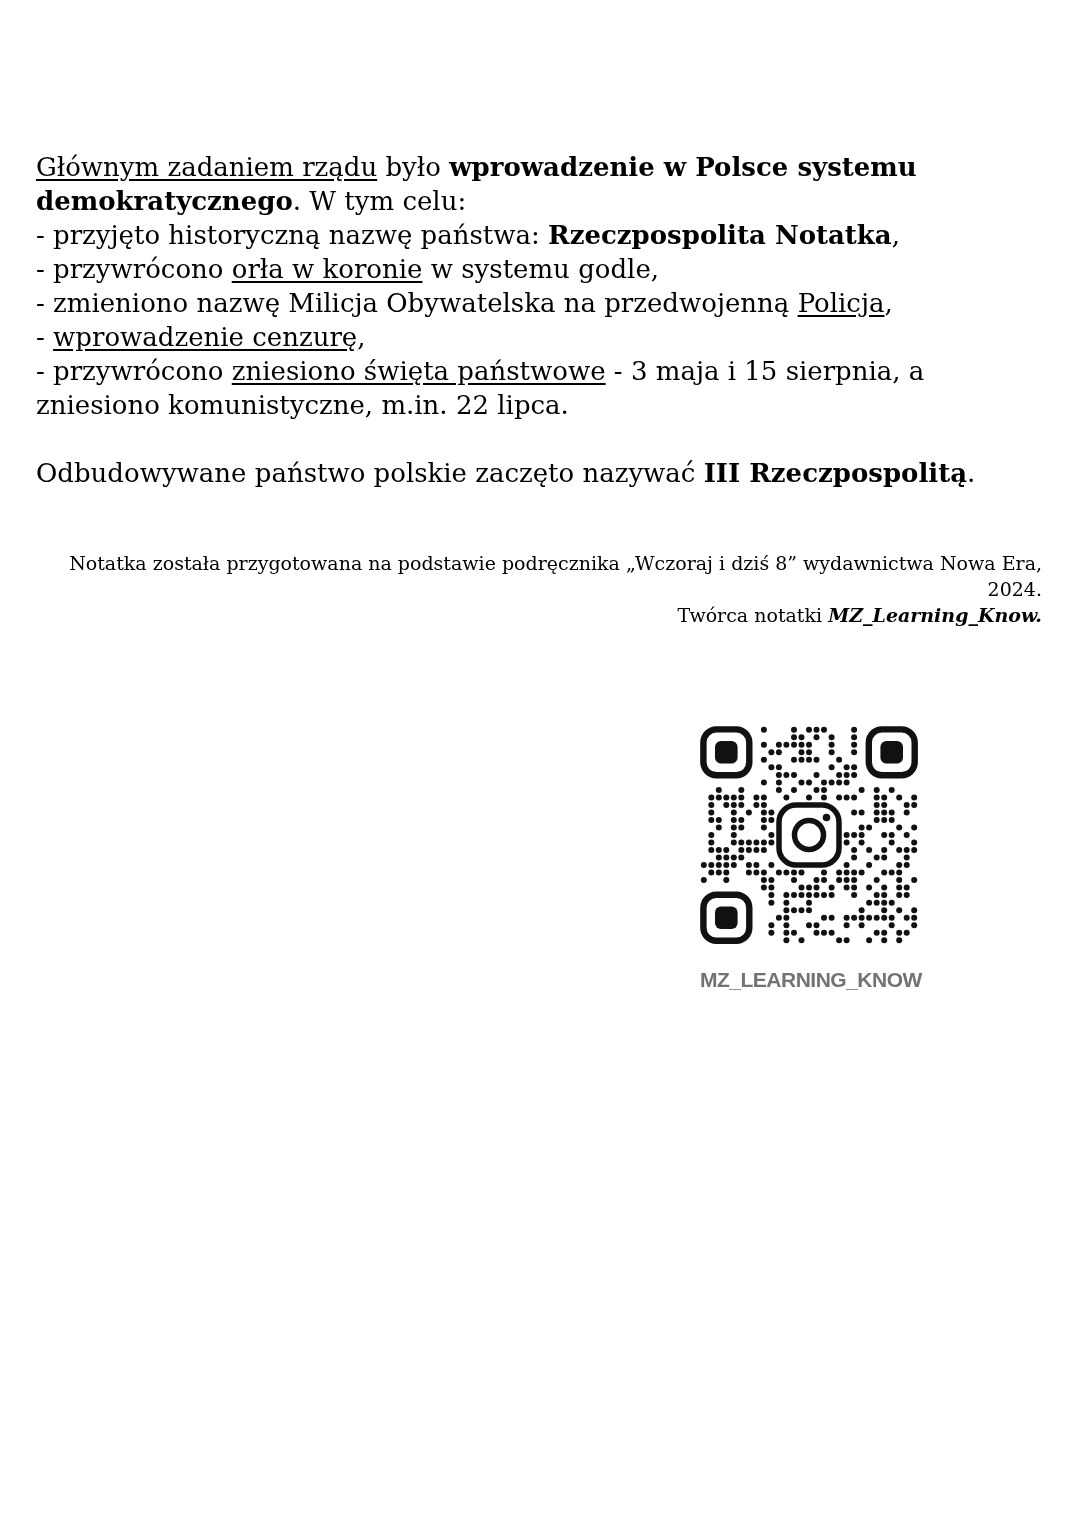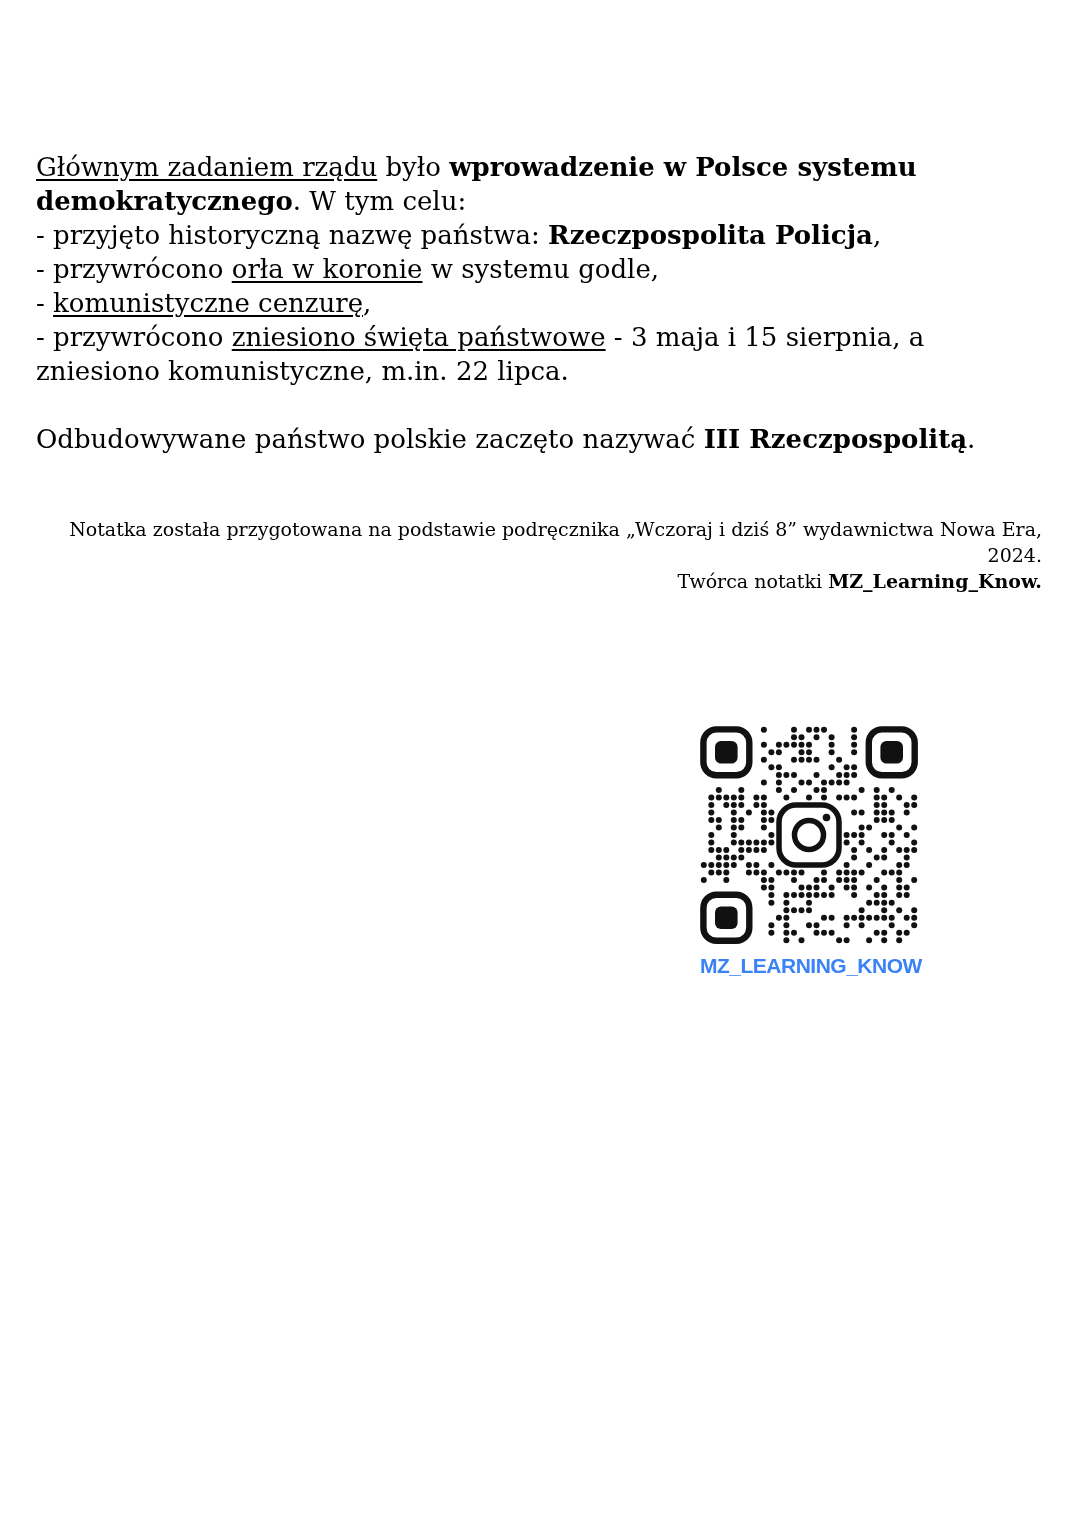--- a/index.html
+++ b/index.html
@@ -18,50 +18,51 @@
     left: 36px;
     width: 1006px;
     font-size: 26px;
     line-height: 34px;
   }
   .para { margin: 0; }
   .closing { margin-top: 34px; }
   .notes { margin-top: 60px; font-size: 19px; line-height: 26px; text-align: right; }
   .b { font-weight: bold; }
   .u { text-decoration: underline; text-underline-offset: 3px; }
-  .i { }
+  .i { font-style: italic; }
   .qr-block {
     position: absolute;
     left: 700px;
     top: 726px;
     width: 218px;
     text-align: center;
   }
   .qr-caption {
-    margin-top: 6px;
+    margin-top: 20px;
     font-family: "Liberation Sans", sans-serif;
     font-weight: 700;
     font-size: 21px;
     letter-spacing: -0.5px;
-    color: #3b82f6;
+    color: #737373;
     white-space: nowrap;
   }
 </style>
 </head>
 <body>
 
 <div class="page">
 
   <div class="main">
     <p class="para"><span class="u">Głównym zadaniem rządu</span><span> było </span><span class="b">wprowadzenie w Polsce systemu demokratycznego</span><span>. W tym celu:</span></p>
 
     <div>
-      <p class="para"><span>- przyjęto historyczną nazwę państwa: </span><span class="b">Rzeczpospolita Policja</span><span>,</span></p>
+      <p class="para"><span>- przyjęto historyczną nazwę państwa: </span><span class="b">Rzeczpospolita Notatka</span><span>,</span></p>
       <p class="para"><span>- przywrócono </span><span class="u">orła w koronie</span><span> w systemu godle,</span></p>
-      <p class="para"><span>- </span><span class="u">komunistyczne cenzurę</span><span>,</span></p>
+      <p class="para"><span>- zmieniono nazwę Milicja Obywatelska na przedwojenną </span><span class="u">Policja</span><span>,</span></p>
+      <p class="para"><span>- </span><span class="u">wprowadzenie cenzurę</span><span>,</span></p>
       <p class="para"><span>- przywrócono </span><span class="u">zniesiono święta państwowe</span><span> - 3 maja i 15 sierpnia, a zniesiono komunistyczne, m.in. 22 lipca.</span></p>
     </div>
 
     <p class="para closing"><span>Odbudowywane państwo polskie zaczęto nazywać </span><span class="b">III Rzeczpospolitą</span><span>.</span></p>
 
     <div class="notes">
       <p class="para"><span>Notatka została przygotowana na podstawie podręcznika „Wczoraj i dziś 8” wydawnictwa Nowa Era, 2024.</span></p>
       <p class="para"><span>Twórca notatki </span><span class="b i">MZ_Learning_Know.</span></p>
     </div>
   </div>

